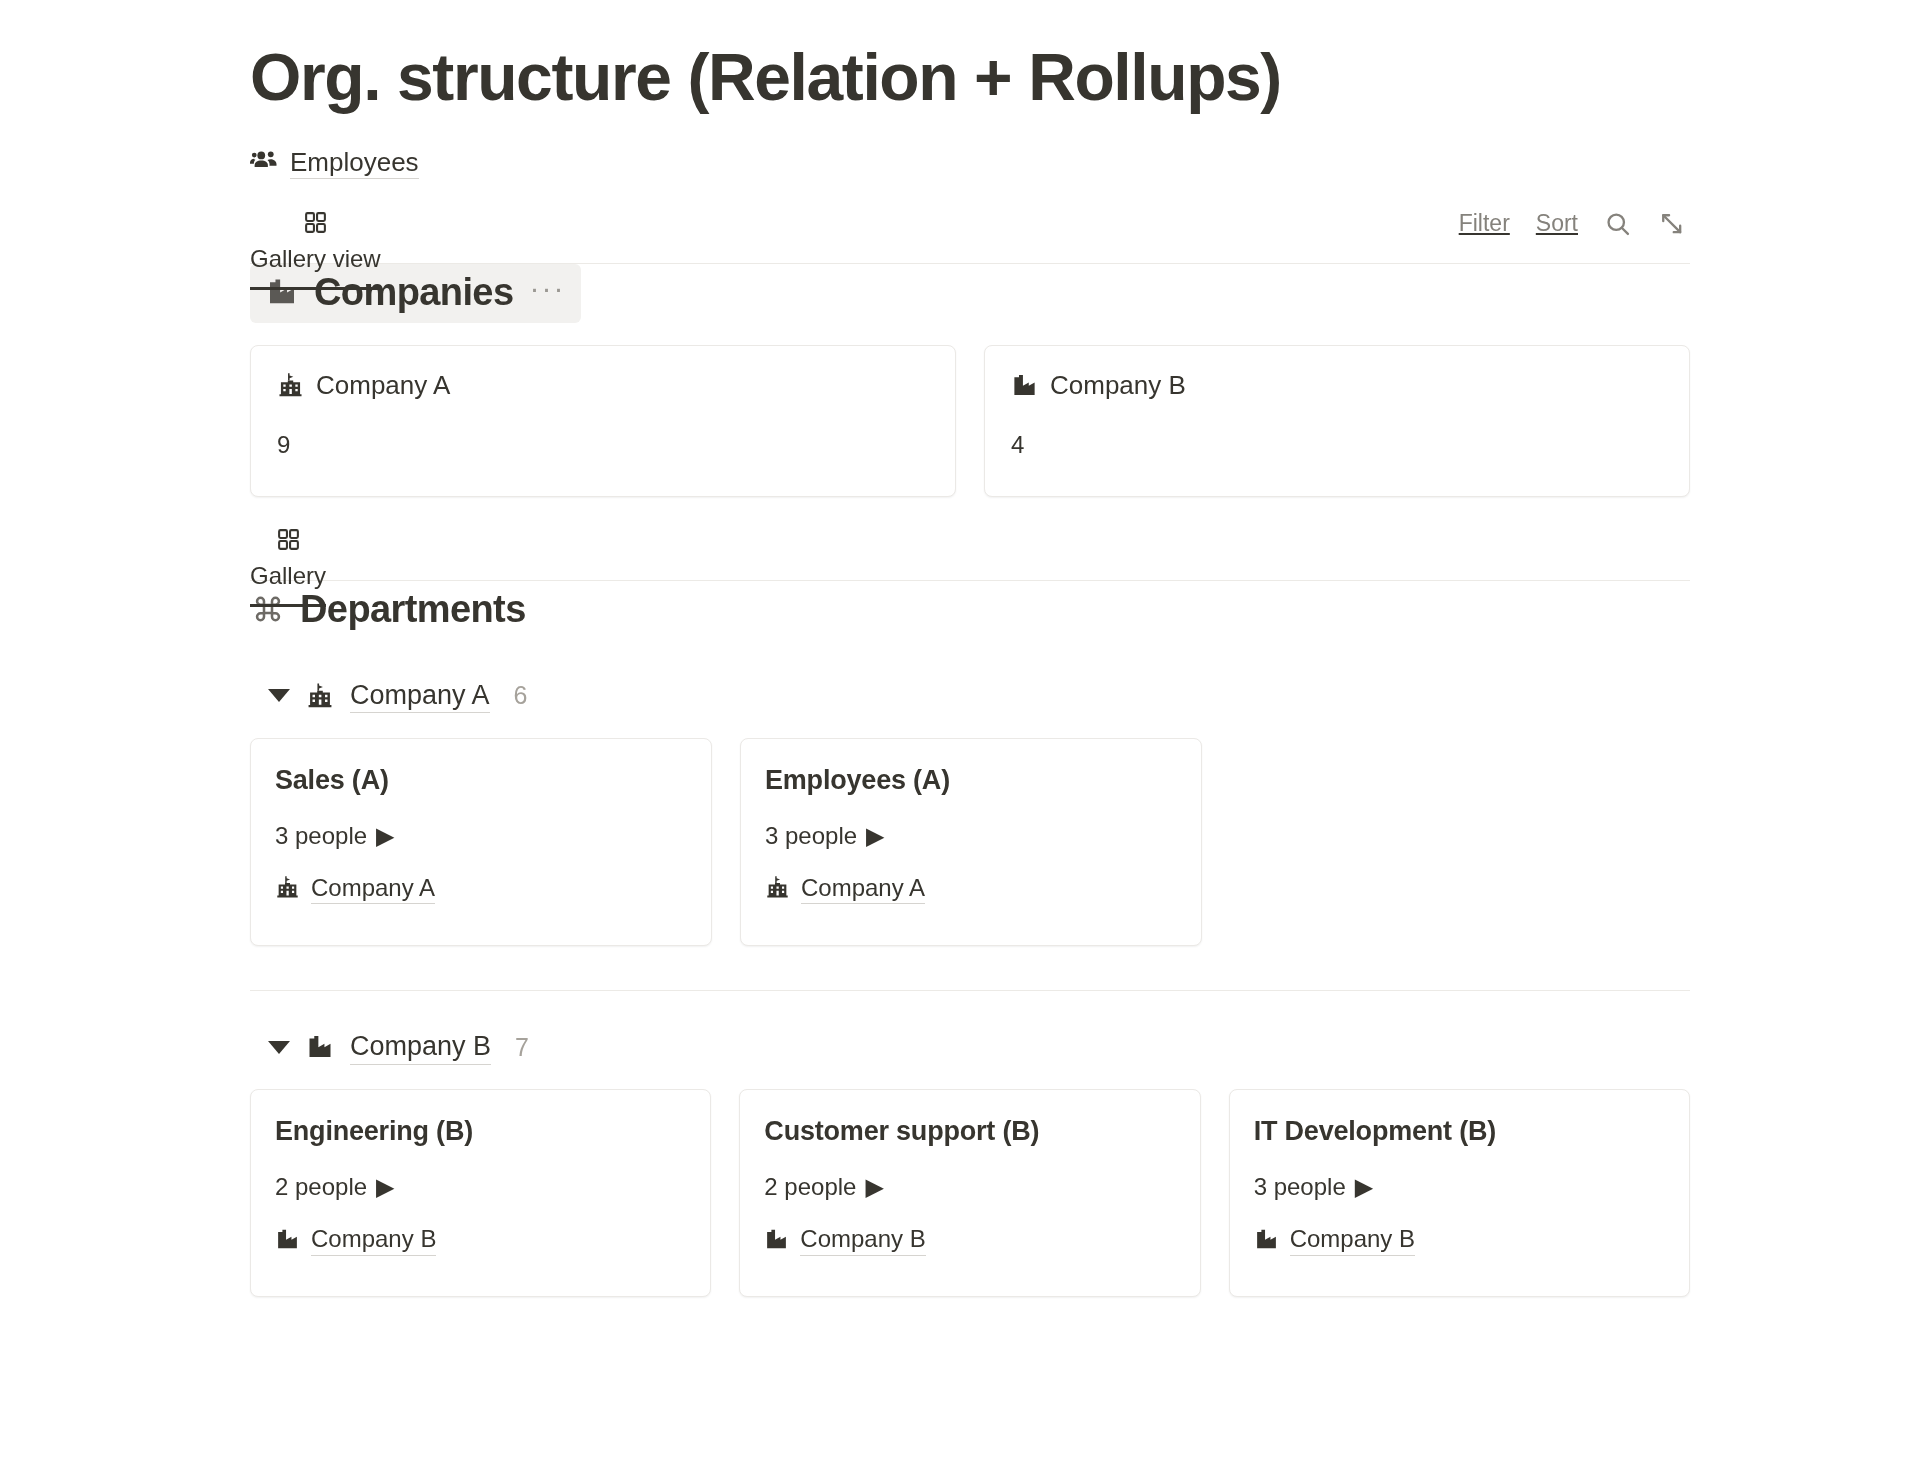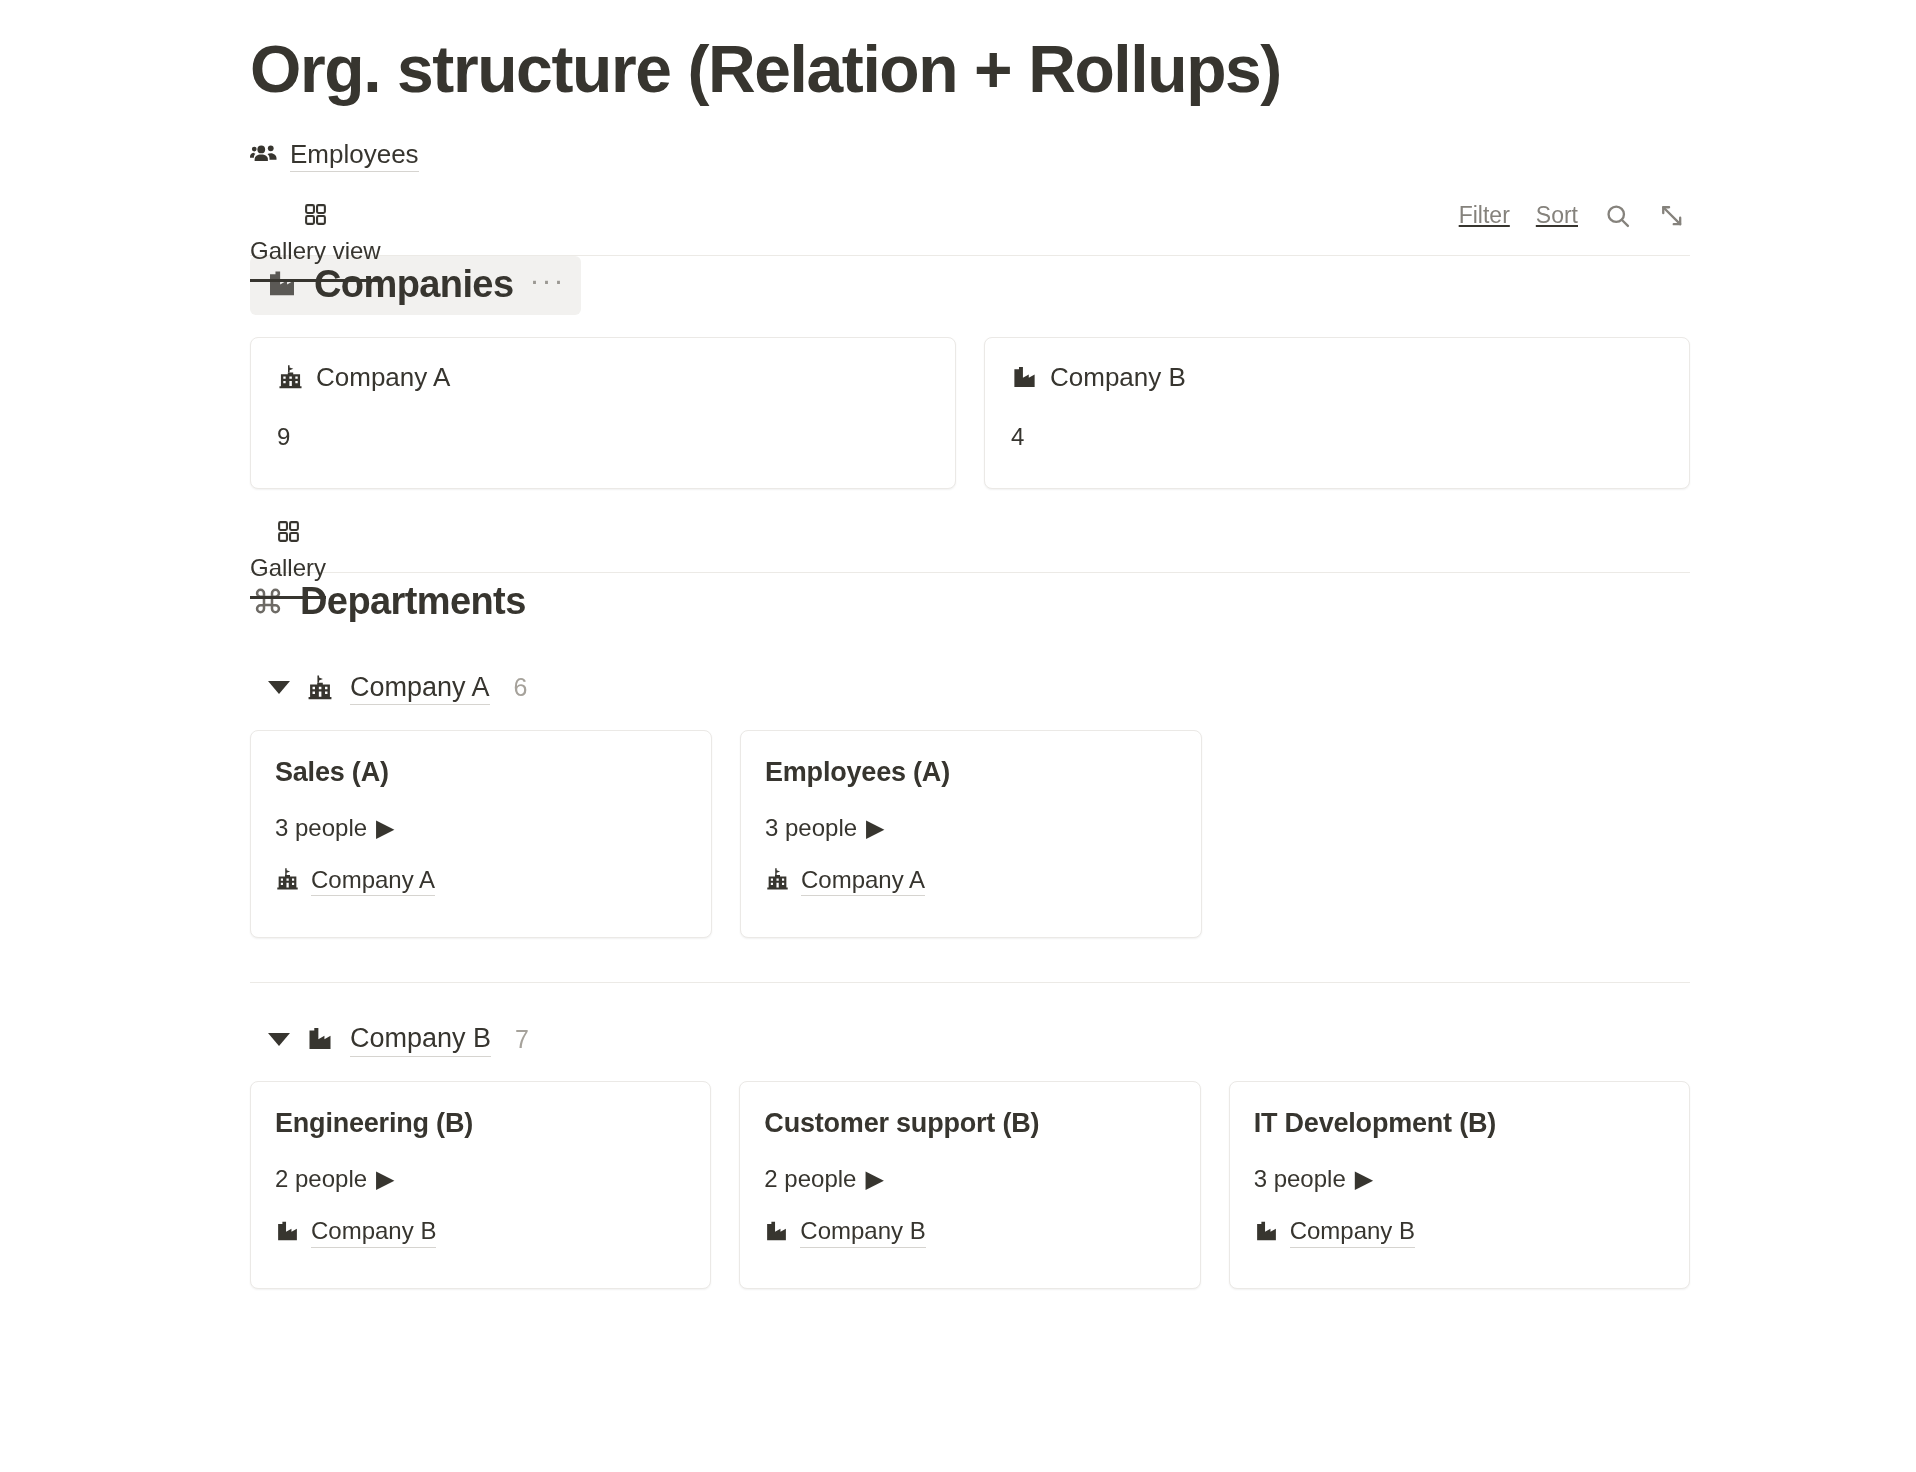--- a/index.html
+++ b/index.html
@@ -15,38 +15,38 @@
 
   .page {
     width: 1916px;
     height: 1472px;
     position: relative;
   }
 
   .content {
     position: absolute;
     left: 250px;
-    top: 4px;
+    top: 12px;
     width: 1440px;
   }
 
   
   .page-title {
     font-size: 66px;
     font-weight: bold;
     letter-spacing: -1.4px;
     color: #37352f;
     line-height: 1.15;
     padding-top: 28px;
   }
 
   
   .breadcrumb {
     display: flex;
-    align-items: center;
+    align-items: flex-start;
     gap: 10px;
     margin-top: 30px;
     height: 34px;
   }
   .breadcrumb .label {
     font-size: 26px;
     color: #37352f;
     border-bottom: 1.5px solid #d6d4d0;
     line-height: 1.25;
   }

